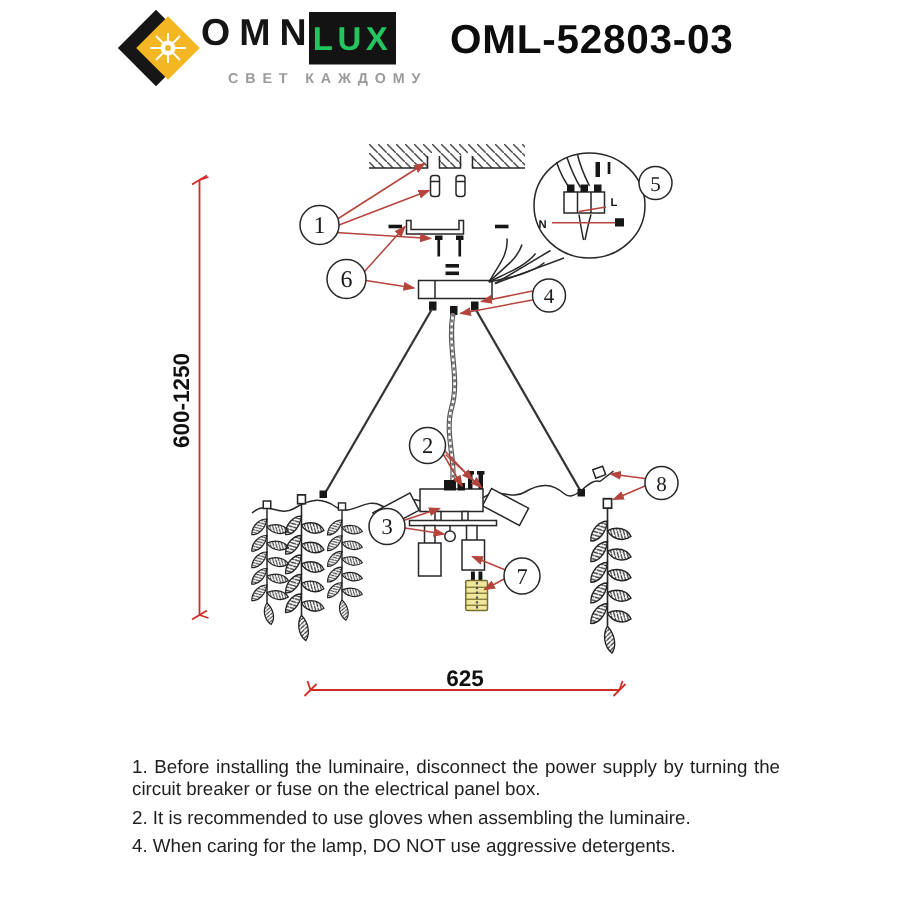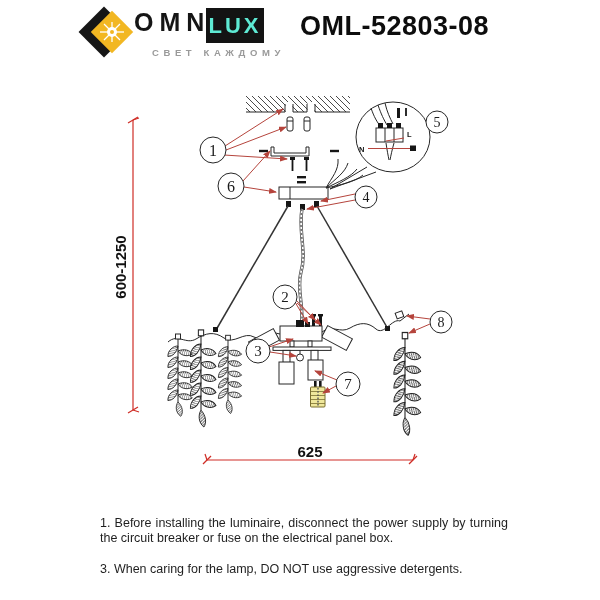--- a/index.html
+++ b/index.html
@@ -5,37 +5,37 @@
   html,body{margin:0;padding:0;background:#fff;}
   .page{position:relative;width:600px;height:600px;background:#fff;overflow:hidden;
         font-family:"Liberation Sans",sans-serif;}
   
   .header{position:absolute;left:0;top:0;width:600px;height:70px;}
   .logo-mark{position:absolute;left:76px;top:5px;width:62px;height:56px;}
   .brand-omni{position:absolute;left:134px;top:8px;font-size:25px;font-weight:bold;
               letter-spacing:6px;color:#151515;}
   .brand-lux-box{position:absolute;left:206px;top:8px;width:58px;height:35px;background:#131313;
               display:flex;align-items:center;justify-content:center;}
-  .brand-lux{font-size:22px;font-weight:bold;letter-spacing:3px;color:#5eead4;padding-left:0;}
+  .brand-lux{font-size:22px;font-weight:bold;letter-spacing:3px;color:#22c55e;padding-left:0;}
   .brand-tagline{position:absolute;left:136px;top:47px;font-size:9.5px;letter-spacing:4.6px;
               color:#9a9a9a;font-weight:bold;white-space:nowrap;margin-left:16px;}
   .model{position:absolute;left:300px;top:11px;font-size:27px;font-weight:bold;color:#0d0d0d;
               letter-spacing:0.5px;white-space:nowrap;}
   
   svg.diagram{position:absolute;left:0;top:0;}
   .blk{stroke:#272727;stroke-width:1;fill:none;}
   .blkf{fill:#161616;stroke:none;}
   .wht{fill:#ffffff;stroke:#272727;stroke-width:1;}
   text.callout{font-family:"Liberation Serif",serif;fill:#1a1a1a;text-anchor:middle;}
   text.dim{font-family:"Liberation Sans",sans-serif;font-weight:bold;fill:#111;text-anchor:middle;}
   text.wire-label{font-family:"Liberation Sans",sans-serif;font-weight:bold;font-size:7.5px;fill:#111;}
   
   .instructions{position:absolute;left:84px;top:500px;width:440px;color:#1f1f1f;
         font-size:12.5px;line-height:14.9px;}
-  .instructions p{margin:16px;text-align:justify;text-align-last:left;}
+  .instructions p{margin:4px;text-align:justify;text-align-last:left;}
 </style>
 </head>
 <body>
 
 <div class="page">
 
   <div class="header">
     <svg class="logo-mark" width="62" height="56" viewBox="76 5 62 56">
       <rect x="86" y="14" width="36" height="36" transform="rotate(45 104 32)" fill="#161616"></rect>
       <rect x="97" y="17" width="30" height="30" transform="rotate(45 112 32)" fill="#f2b722"></rect>
@@ -46,21 +46,21 @@
         <line x1="104" y1="40" x2="120" y2="24"></line>
       </g>
       <circle cx="112" cy="32" r="5" fill="#ffffff"></circle>
       <circle cx="112" cy="32" r="2" fill="#f2b722"></circle>
     </svg>
     <div class="brand-omni">OMNI</div>
     <div class="brand-lux-box">
       <span class="brand-lux">LUX</span>
     </div>
     <div class="brand-tagline">СВЕТ КАЖДОМУ</div>
-    <div class="model">OML-52803-08</div>
+    <div class="model">OML-52803-03</div>
   </div>
 
   <svg class="diagram" width="600" height="600" viewBox="0 0 600 600">
     <defs>
       <pattern id="hatchCeil" width="6" height="6" patternUnits="userSpaceOnUse">
         <line x1="0" y1="0" x2="6" y2="6" stroke="#4a4a4a" stroke-width="1"></line>
       </pattern>
       <pattern id="hatchLeaf" width="2.6" height="2.6" patternUnits="userSpaceOnUse">
         <line x1="0" y1="0" x2="2.6" y2="2.6" stroke="#2d2d2d" stroke-width="0.7"></line>
       </pattern>
@@ -271,16 +271,17 @@
         <line x1="203" y1="464" x2="211" y2="456"></line>
         <line x1="409" y1="464" x2="417" y2="456"></line>
       </g>
       <rect x="292" y="443" width="36" height="15" fill="#fff"></rect>
       <text class="dim" font-size="15" x="310" y="457">625</text>
     </g>
   </svg>
 
   <div class="instructions">
     <p>1. Before installing the luminaire, disconnect the power supply by turning the circuit breaker or fuse on the electrical panel box.</p>
-    <p>3. When caring for the lamp, DO NOT use aggressive detergents.</p>
+    <p>2. It is recommended to use gloves when assembling the luminaire.</p>
+    <p>4. When caring for the lamp, DO NOT use aggressive detergents.</p>
   </div>
 
 </div>
 
 </body></html>

